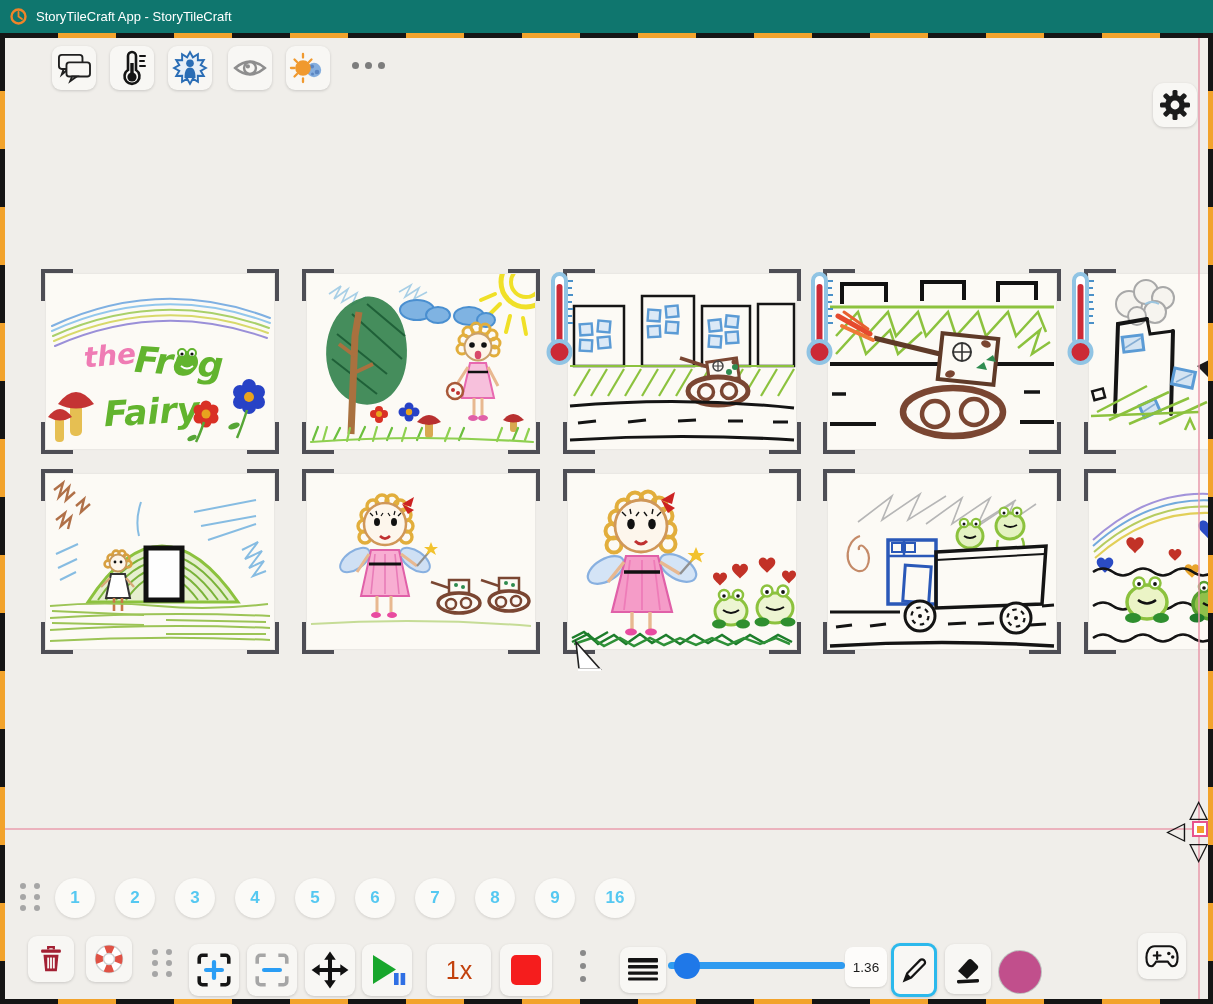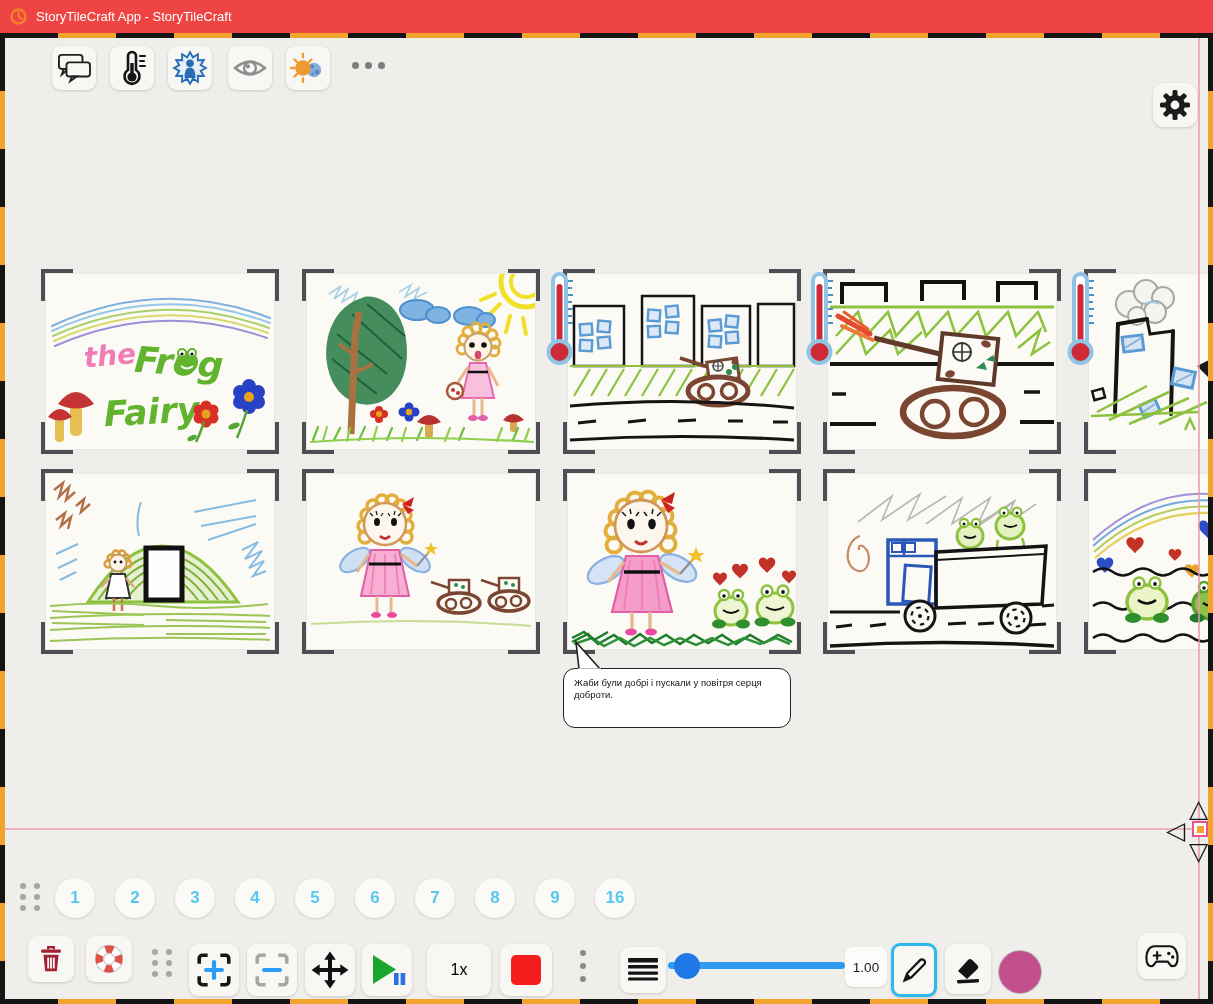--- a/index.html
+++ b/index.html
@@ -1,20 +1,20 @@
 <!DOCTYPE html>
 <html><head>
 <meta charset="utf-8">
 <style>
   html,body{margin:0;padding:0;background:#333;}
   *{box-sizing:border-box;}
   #app{position:relative;width:1213px;height:1004px;overflow:hidden;
        font-family:"Liberation Sans","DejaVu Sans",sans-serif;background:#f0eeea;}
   
-  .titlebar{position:absolute;left:0;top:0;width:1213px;height:33px;background:#ef4444;
+  .titlebar{position:absolute;left:0;top:0;width:1213px;height:33px;background:#0f766e;
             display:flex;align-items:center;z-index:20;}
   .titlebar .app-title{color:#fff;font-size:13px;margin-left:8px;}
   .tb-btn{position:absolute;top:0;height:33px;width:38px;display:flex;align-items:center;justify-content:center;}
   
   .dash{position:absolute;z-index:15;}
   .dash.h{height:5px;left:0;width:1213px;background:repeating-linear-gradient(90deg,#151515 0 58px,#f2a32c 58px 116px);}
   .dash.v{width:5px;top:33px;height:971px;background:repeating-linear-gradient(180deg,#151515 0 58px,#f2a32c 58px 116px);}
   
   .btn{position:absolute;background:#f8f7f4;border-radius:9px;
        box-shadow:0 1px 3px rgba(0,0,0,.16);display:flex;align-items:center;justify-content:center;}
@@ -41,21 +41,21 @@
   .bubble-tail{position:absolute;left:566px;top:640px;z-index:4;}
   
   .page{position:absolute;top:878px;width:40px;height:40px;border-radius:50%;background:#fbfaf7;
         box-shadow:0 1px 3px rgba(0,0,0,.13);color:#55c8f1;font-weight:bold;font-size:17px;
         display:flex;align-items:center;justify-content:center;cursor:pointer;z-index:6;}
   .dots{position:absolute;display:grid;grid-template-columns:repeat(2,1fr);gap:5px 8px;z-index:6;}
   .dots span{width:6px;height:6px;border-radius:50%;background:#a6a6a6;}
   .kebab{position:absolute;display:flex;flex-direction:column;gap:7px;z-index:6;}
   .kebab span{width:6px;height:6px;border-radius:50%;background:#8a8a8a;}
   
-  .speed{font-size:16px;color:#000000;}
+  .speed{font-size:25px;color:#c2410c;}
   .stopsq{width:30px;height:30px;border-radius:5px;background:#f51d1d;}
   .slider-track{position:absolute;left:668px;top:962px;width:177px;height:7px;border-radius:4px;background:#2f9bf0;z-index:6;cursor:pointer;}
   .slider-thumb{position:absolute;left:674px;top:953px;width:26px;height:26px;border-radius:50%;background:#1f78e8;z-index:7;cursor:pointer;}
   .value-box{position:absolute;left:845px;top:947px;width:42px;height:40px;background:#fdfcfa;border-radius:8px;
              box-shadow:0 1px 2px rgba(0,0,0,.12);display:flex;align-items:center;justify-content:center;
              font-size:13.5px;color:#1a1a1a;z-index:6;}
   .pencil-btn{border:3px solid #2cb9ec;}
   .swatch{position:absolute;left:999px;top:951px;width:42px;height:42px;border-radius:50%;background:#c14f8c;
           box-shadow:0 0 0 1px #bdbdbd;z-index:6;cursor:pointer;}
   svg text{font-family:"DejaVu Sans",sans-serif;}
@@ -846,23 +846,20 @@
         <line x1="22" y1="10" x2="27" y2="10"></line>
         <line x1="22" y1="17" x2="26" y2="17"></line>
       <line x1="22" y1="24" x2="27" y2="24"></line>
         <line x1="22" y1="31" x2="26" y2="31"></line>
       <line x1="22" y1="38" x2="27" y2="38"></line>
         <line x1="22" y1="45" x2="26" y2="45"></line>
         <line x1="22" y1="52" x2="27" y2="52"></line>
       </g>
   </svg>
 
-  <div class="bubble">
-    <span>Жаби були добрі і пускали у повітря серця доброти.</span>
-  </div>
   <svg class="bubble-tail" width="44" height="31">
     <polygon points="10,2 34,29 13,29" fill="#fff" stroke="#222" stroke-width="1.6"></polygon>
     <rect x="12" y="28.4" width="23" height="3" fill="#fff"></rect>
   </svg>
 
   <div class="dots" style="left:20px;top:883px">
     <span></span>
       <span></span>
       <span></span>
       <span></span>
@@ -967,21 +964,21 @@
         <rect x="0" y="1" width="30" height="4.4" rx="1"></rect>
           <rect x="0" y="8" width="30" height="3.6" rx="1"></rect>
         <rect x="0" y="14.5" width="30" height="3.2" rx="1"></rect>
           <rect x="0" y="20.6" width="30" height="2.8" rx="1"></rect>
       </g>
     </svg>
   </div>
   <div class="slider-track"></div>
   <div class="slider-thumb"></div>
   <div class="value-box">
-    <span>1.00</span>
+    <span>1.36</span>
   </div>
   <div class="btn pencil-btn" style="left:891px;top:943px;width:46px;height:54px">
     <svg width="32" height="32" viewBox="0 0 34 34">
       <path d="M7,28 L9.8,20.5 L23.5,6.5 a2.8,2.8 0 0 1 4,0 l0.4,0.4 a2.8,2.8 0 0 1 0,4 L14,25 Z" fill="none" stroke="#141414" stroke-width="2.4"></path>
       <path d="M7,28 L9.8,20.5 L14,25 Z" fill="#141414"></path>
     </svg>
   </div>
   <div class="btn" style="left:945px;top:944px;width:46px;height:50px">
     <svg width="34" height="34" viewBox="0 0 34 34">
       <path d="M7,19 L17,8 a3,3 0 0 1 4.2,0 l5,5 a3,3 0 0 1 0,4.2 L16,27 Z" fill="#141414"></path>

